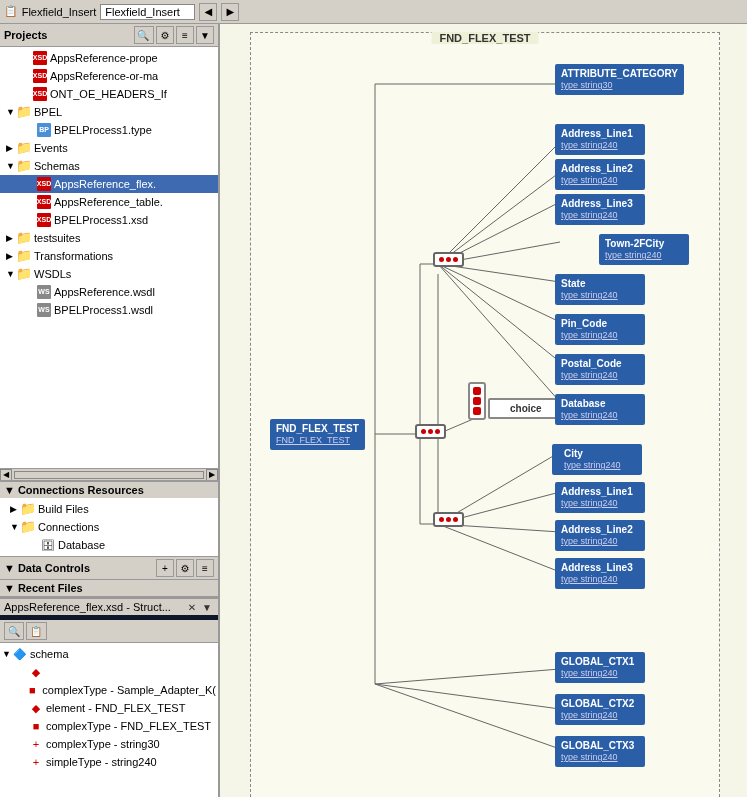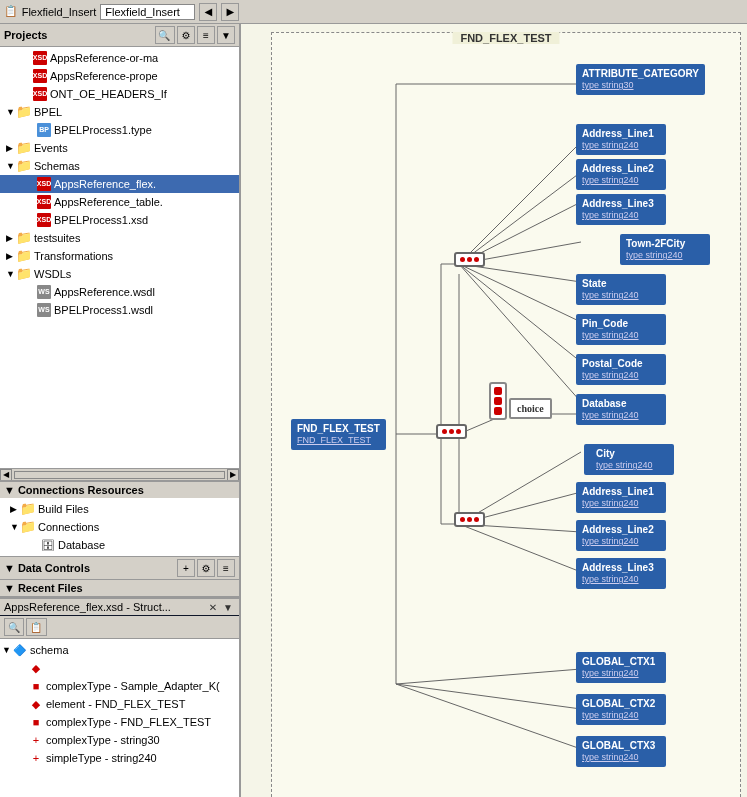--- a/index.html
+++ b/index.html
@@ -35,21 +35,21 @@
 
     
     .main-layout {
       display: flex;
       flex: 1;
       overflow: hidden;
     }
 
     
     .left-panel {
-      width: 241px;
+      width: 220px;
       background: #f0eee8;
       border-right: 2px solid #999;
       display: flex;
       flex-direction: column;
       overflow: hidden;
     }
 
     
     .projects-pane {
       flex: 1;
@@ -133,21 +133,21 @@
       flex-direction: column;
       height: 200px;
     }
     .structure-header {
       background: #d4d0c8;
       padding: 2px 4px;
       display: flex;
       align-items: center;
       gap: 2px;
       font-size: 11px;
-      border-bottom: 1px solid #0f172a;
+      border-bottom: 5px solid #0f172a;
     }
     .structure-title { font-weight: normal; font-size: 11px; flex: 1; }
     .structure-tree { flex: 1; overflow-y: auto; background: #fff; padding: 2px 0; }
 
     
     .right-panel {
       flex: 1;
       background: #f5f5e8;
       overflow: auto;
       position: relative;
@@ -199,23 +199,22 @@
     .schema-node .node-type { font-size: 9px; display: block; color: #cce; text-decoration: underline; }
 
     
     .choice-node {
       position: absolute;
       background: #fff;
       border: 2px solid #888;
       border-radius: 2px;
       font-size: 10px;
       font-weight: bold;
-      padding: 3px 6px;
+      padding: 3px 20px;
       color: #333;
-      font-family: Liberation Serif, serif;
     }
 
     
     .connector {
       position: absolute;
       background: #fff;
       border: 2px solid #666;
       border-radius: 3px;
       display: flex;
       align-items: center;
@@ -271,29 +270,29 @@
         </div>
       </div>
       <div class="tree-container">
 
         <div class="tree-item">
           <span class="tree-indent" style="width:20px"></span>
           <span class="tree-toggle"></span>
           <span class="tree-icon">
               <span class="icon-xsd">XSD</span>
             </span>
+          <span class="tree-label">AppsReference-prope</span>
+        </div>
+        <div class="tree-item">
+          <span class="tree-indent" style="width:20px"></span>
+          <span class="tree-toggle"></span>
+          <span class="tree-icon">
+              <span class="icon-xsd">XSD</span>
+            </span>
           <span class="tree-label">AppsReference-or-ma</span>
-        </div>
-        <div class="tree-item">
-          <span class="tree-indent" style="width:20px"></span>
-          <span class="tree-toggle"></span>
-          <span class="tree-icon">
-              <span class="icon-xsd">XSD</span>
-            </span>
-          <span class="tree-label">AppsReference-prope</span>
         </div>
         <div class="tree-item">
           <span class="tree-indent" style="width:20px"></span>
           <span class="tree-toggle"></span>
           <span class="tree-icon">
               <span class="icon-xsd">XSD</span>
             </span>
           <span class="tree-label">ONT_OE_HEADERS_If</span>
         </div>
         <div class="tree-item">
@@ -600,21 +599,21 @@
       </div>
       <div class="schema-node" style="left: 335px; top: 330px;">
         <span class="node-name">Postal_Code</span>
         <span class="node-type">type string240</span>
       </div>
       <div class="schema-node" style="left: 335px; top: 370px;">
         <span class="node-name">Database</span>
         <span class="node-type">type string240</span>
       </div>
 
-      <div class="schema-node" style="left: 343px; top: 420px; padding-left: 12px;">
+      <div class="schema-node" style="left: 332px; top: 420px; padding-left: 12px;">
         <span class="node-name">City</span>
         <span class="node-type">type string240</span>
       </div>
       <div class="schema-node" style="left: 335px; top: 458px;">
         <span class="node-name">Address_Line1</span>
         <span class="node-type">type string240</span>
       </div>
       <div class="schema-node" style="left: 335px; top: 496px;">
         <span class="node-name">Address_Line2</span>
         <span class="node-type">type string240</span>

